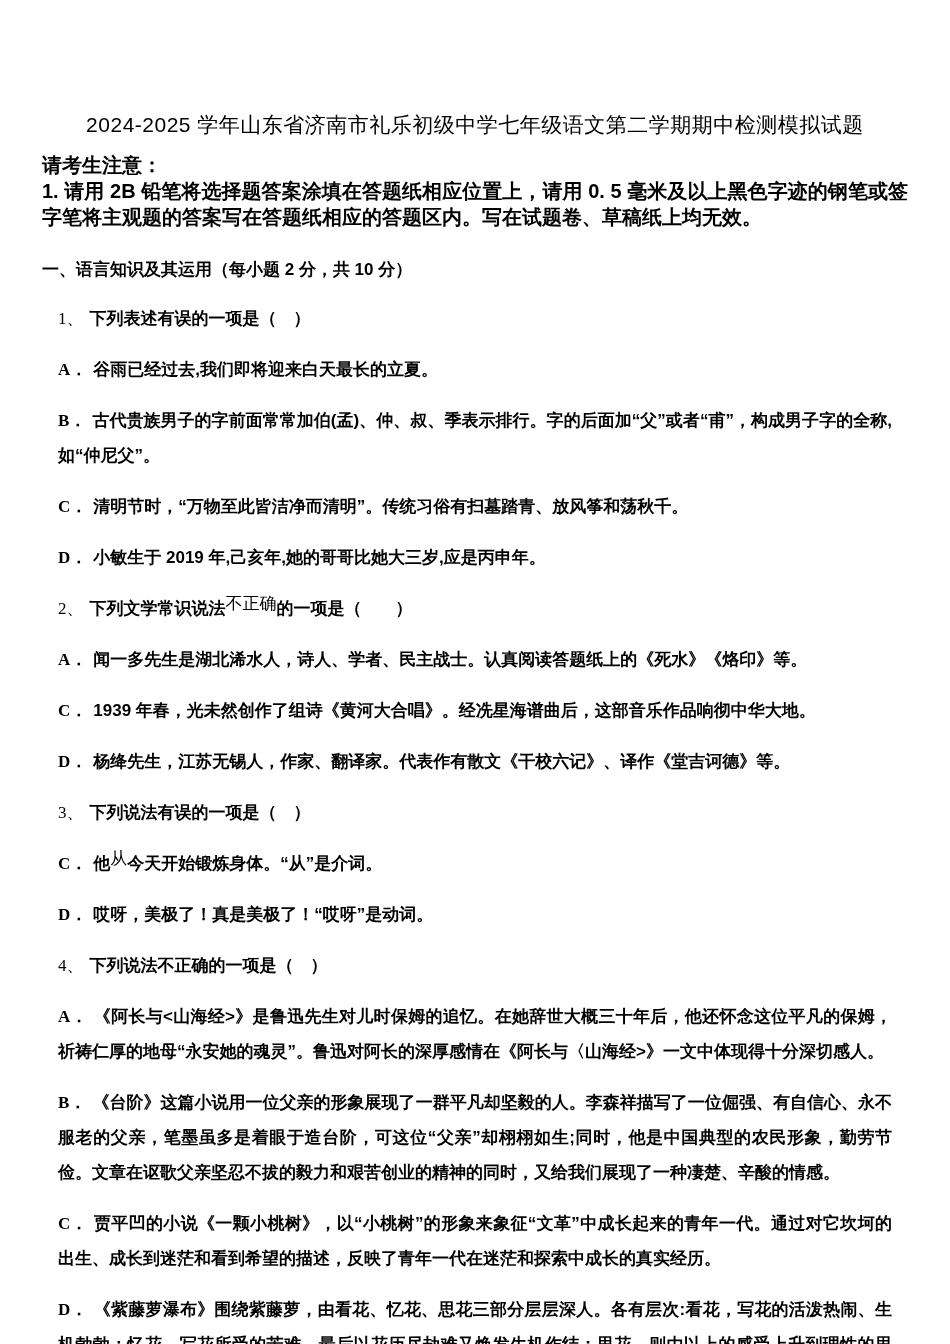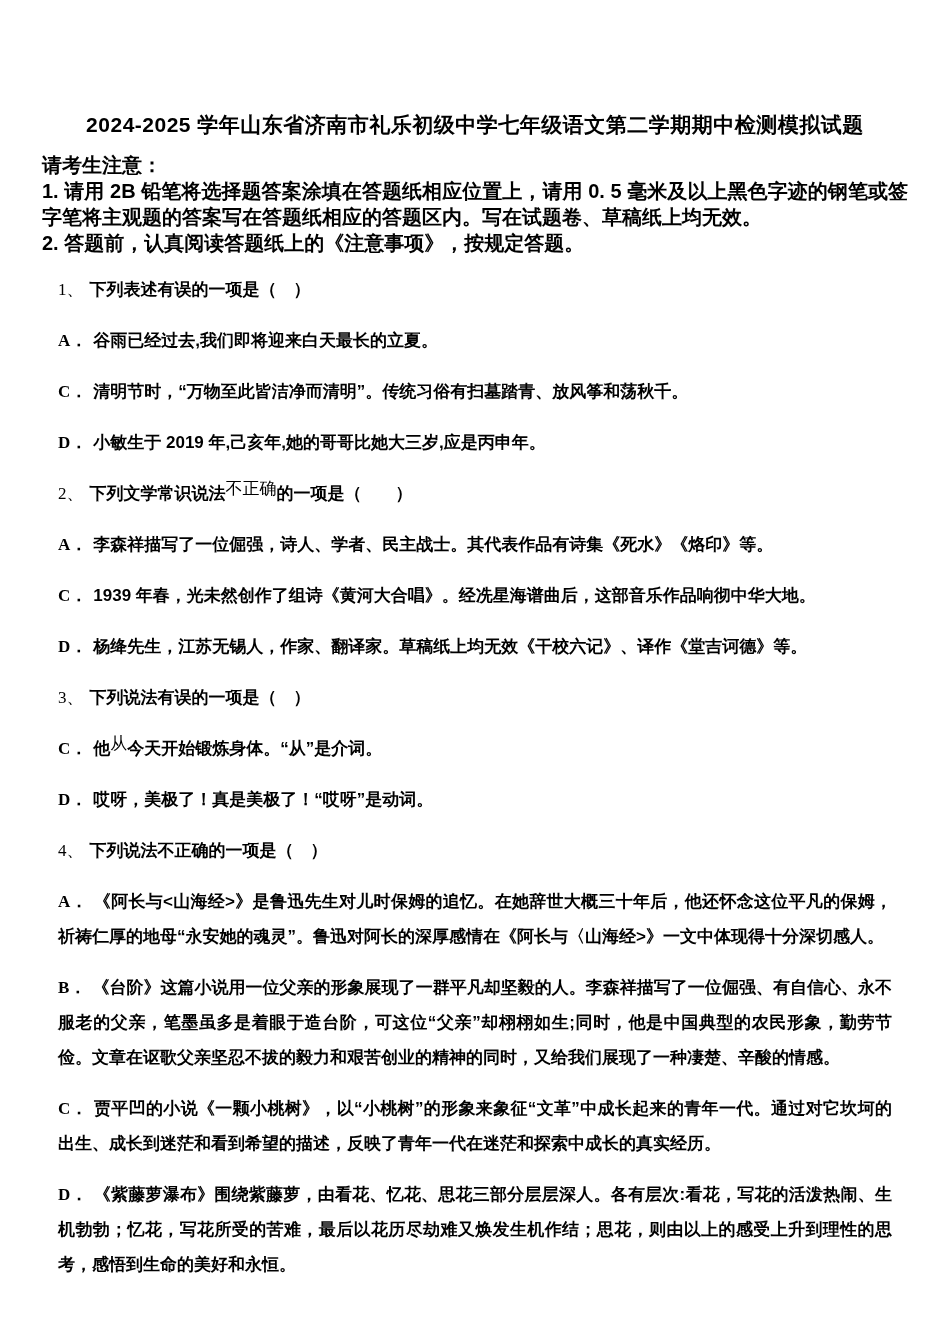--- a/index.html
+++ b/index.html
@@ -18,21 +18,21 @@
     box-sizing: border-box;
     width: 950px;
     height: 1344px;
     padding: 110px 42px 0 42px;
     background: #ffffff;
   }
   .title {
     margin: 0 0 12px 0;
     font-size: 21px;
     line-height: 30px;
-    font-weight: 700;
+    font-weight: 400;
     text-align: center;
     letter-spacing: 0.5px;
   }
   .notice p {
     margin: 0;
     font-size: 20px;
     line-height: 26px;
     font-weight: 600;
     text-align: justify;
   }
@@ -70,33 +70,34 @@
 </head>
 <body>
 
 <div class="page">
 
   <h1 class="title">2024-2025 学年山东省济南市礼乐初级中学七年级语文第二学期期中检测模拟试题</h1>
 
   <div class="notice">
     <p>请考生注意：</p>
     <p>1. 请用 2B 铅笔将选择题答案涂填在答题纸相应位置上，请用 0. 5 毫米及以上黑色字迹的钢笔或签字笔将主观题的答案写在答题纸相应的答题区内。写在试题卷、草稿纸上均无效。</p>
-    <p>2. 答题前，认真阅读答题纸上的《注意事项》，按规定答题。</p>
   </div>
 
+  <p class="sec-heading">一、语言知识及其运用（每小题 2 分，共 10 分）</p>
 
   <p class="stem"><span class="qnum">1、</span><span>下列表述有误的一项是（　）</span></p>
   <p class="opt"><span class="olabel">A．</span><span>谷雨已经过去,我们即将迎来白天最长的立夏。</span></p>
+  <p class="opt"><span class="olabel">B．</span><span>古代贵族男子的字前面常常加伯(孟)、仲、叔、季表示排行。字的后面加“父”或者“甫”，构成男子字的全称,如“仲尼父”。</span></p>
   <p class="opt"><span class="olabel">C．</span><span>清明节时，“万物至此皆洁净而清明”。传统习俗有扫墓踏青、放风筝和荡秋千。</span></p>
   <p class="opt"><span class="olabel">D．</span><span>小敏生于 2019 年,己亥年,她的哥哥比她大三岁,应是丙申年。</span></p>
 
   <p class="stem"><span class="qnum">2、</span><span>下列文学常识说法</span><span class="raised">不正确</span><span>的一项是（　　）</span></p>
-  <p class="opt"><span class="olabel">A．</span><span>李森祥描写了一位倔强，诗人、学者、民主战士。其代表作品有诗集《死水》《烙印》等。</span></p>
+  <p class="opt"><span class="olabel">A．</span><span>闻一多先生是湖北浠水人，诗人、学者、民主战士。认真阅读答题纸上的《死水》《烙印》等。</span></p>
   <p class="opt"><span class="olabel">C．</span><span>1939 年春，光未然创作了组诗《黄河大合唱》。经冼星海谱曲后，这部音乐作品响彻中华大地。</span></p>
-  <p class="opt"><span class="olabel">D．</span><span>杨绛先生，江苏无锡人，作家、翻译家。草稿纸上均无效《干校六记》、译作《堂吉诃德》等。</span></p>
+  <p class="opt"><span class="olabel">D．</span><span>杨绛先生，江苏无锡人，作家、翻译家。代表作有散文《干校六记》、译作《堂吉诃德》等。</span></p>
 
   <p class="stem"><span class="qnum">3、</span><span>下列说法有误的一项是（　）</span></p>
   <p class="opt"><span class="olabel">C．</span><span>他</span><span class="raised">从</span><span>今天开始锻炼身体。“从”是介词。</span></p>
   <p class="opt"><span class="olabel">D．</span><span>哎呀，美极了！真是美极了！“哎呀”是动词。</span></p>
 
   <p class="stem"><span class="qnum">4、</span><span>下列说法不正确的一项是（　）</span></p>
   <p class="opt"><span class="olabel">A．</span><span>《阿长与&lt;山海经&gt;》是鲁迅先生对儿时保姆的追忆。在她辞世大概三十年后，他还怀念这位平凡的保姆，祈祷仁厚的地母“永安她的魂灵”。鲁迅对阿长的深厚感情在《阿长与〈山海经&gt;》一文中体现得十分深切感人。</span></p>
   <p class="opt"><span class="olabel">B．</span><span>《台阶》这篇小说用一位父亲的形象展现了一群平凡却坚毅的人。李森祥描写了一位倔强、有自信心、永不服老的父亲，笔墨虽多是着眼于造台阶，可这位“父亲”却栩栩如生;同时，他是中国典型的农民形象，勤劳节俭。文章在讴歌父亲坚忍不拔的毅力和艰苦创业的精神的同时，又给我们展现了一种凄楚、辛酸的情感。</span></p>
   <p class="opt"><span class="olabel">C．</span><span>贾平凹的小说《一颗小桃树》，以“小桃树”的形象来象征“文革”中成长起来的青年一代。通过对它坎坷的出生、成长到迷茫和看到希望的描述，反映了青年一代在迷茫和探索中成长的真实经历。</span></p>
   <p class="opt"><span class="olabel">D．</span><span>《紫藤萝瀑布》围绕紫藤萝，由看花、忆花、思花三部分层层深人。各有层次:看花，写花的活泼热闹、生机勃勃；忆花，写花所受的苦难，最后以花历尽劫难又焕发生机作结；思花，则由以上的感受上升到理性的思考，感悟到生命的美好和永恒。</span></p>

